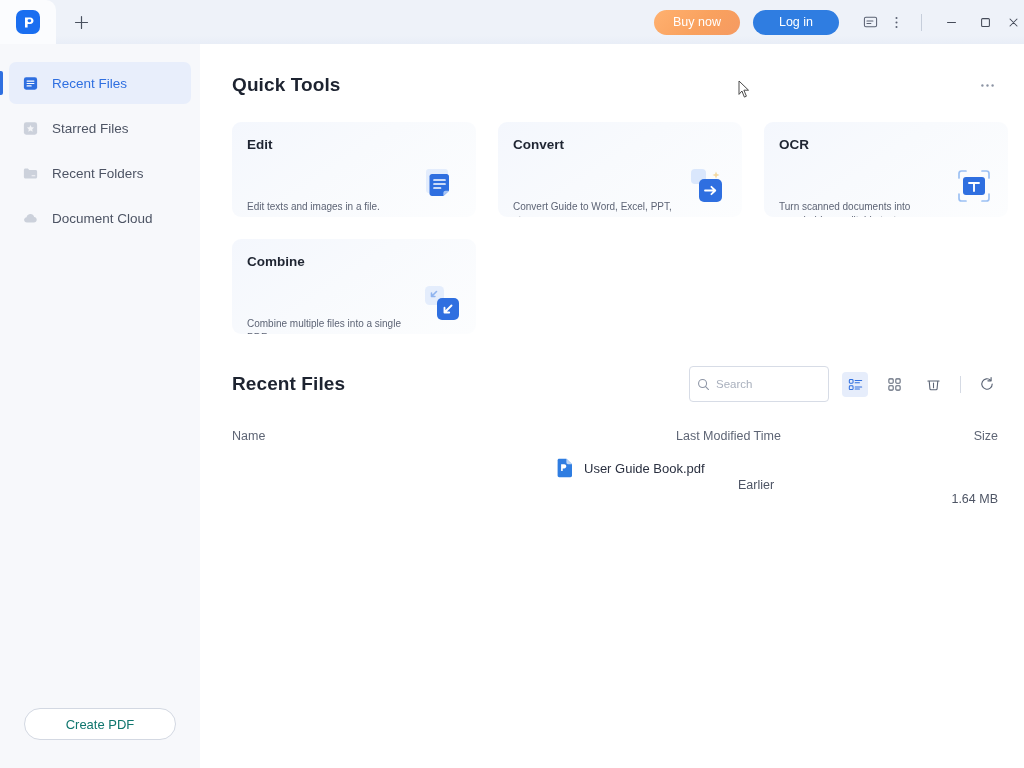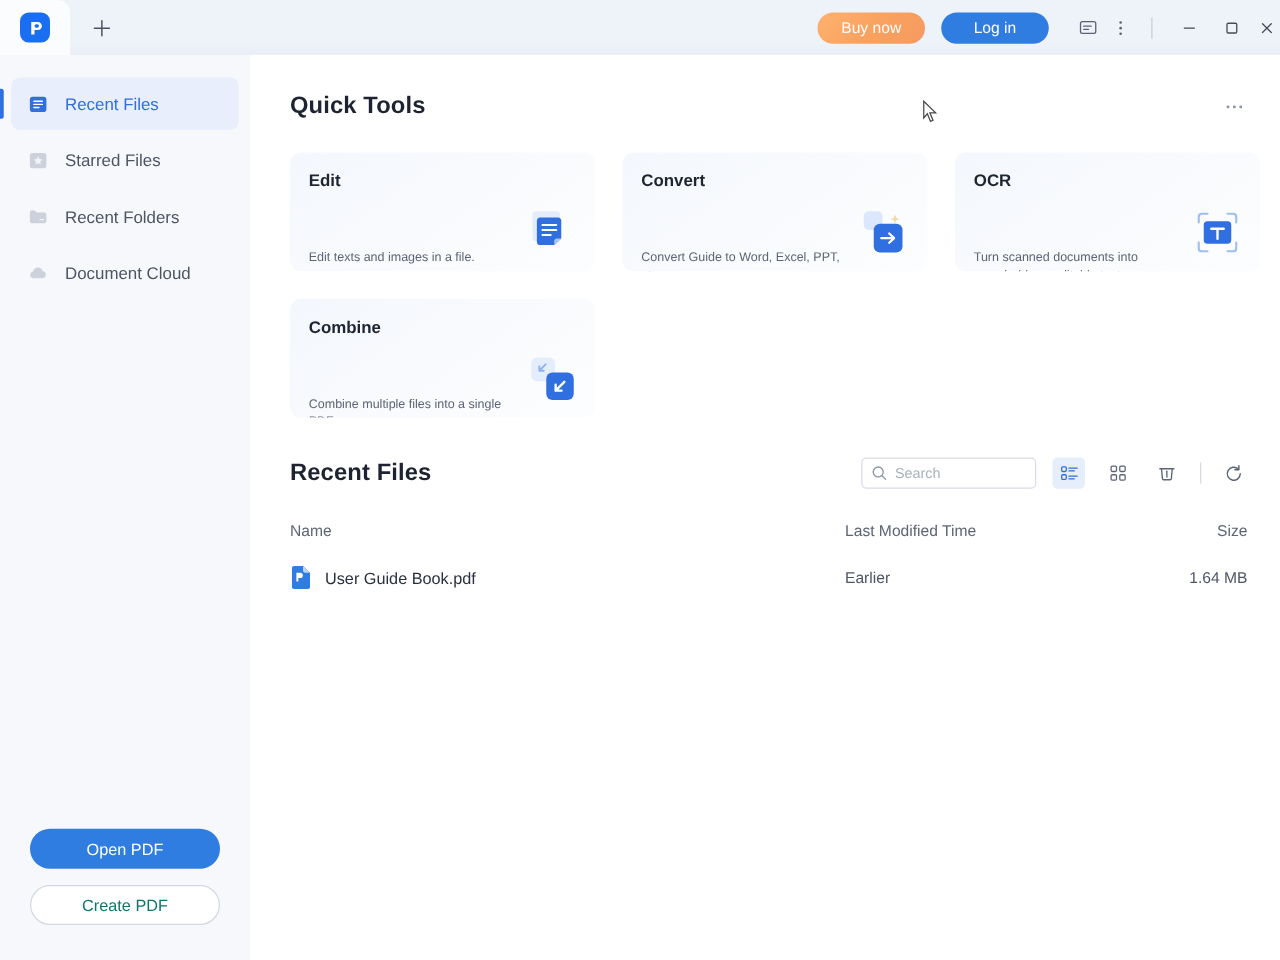--- a/index.html
+++ b/index.html
@@ -114,21 +114,21 @@
     padding: 15px 16px 0 15px; cursor: pointer; overflow: hidden;
   }
   .card-title { font-size: 13.5px; font-weight: bold; color: #1f2532; margin-bottom: 6px; }
   .card-desc { font-size: 10px; color: #5d6475; line-height: 1.37; width: 160px; margin-top: 48px; }
   .card-ico { position: absolute; right: 14px; bottom: 11px; width: 40px; height: 40px; }
 
   
   .recent-wrap { margin-top: 32px; }
   .recent-head { display: flex; align-items: center; }
   .search-box {
-    margin-left: auto; width: 140px; height: 25px;
+    margin-left: auto; width: 140px; height: 36px;
     border: 1px solid #d7dce6; border-radius: 4px; background: #fff;
     display: flex; align-items: center; padding: 0 7px;
   }
   .search-box svg { flex: none; color: #8d95a5; }
   .search-input {
     border: none; outline: none; margin-left: 6px; width: 100%;
     font-size: 11.5px; color: #333; font-family: "Liberation Sans", sans-serif;
     background: transparent;
   }
   .search-input::placeholder { color: #a9b0bd; }
@@ -142,22 +142,22 @@
 
   .table-head {
     display: flex; align-items: center; margin-top: 27px;
     font-size: 12.5px; color: #5e6575;
   }
   .col-name { width: 444px; }
   .col-time { width: 262px; }
   .col-size { flex: 1; text-align: right; padding-right: 2px; }
 
   .file-row {
-    display: flex; align-items: center; margin-top: 15px; height: 30px;
-    font-size: 13px; color: #2a3040; border-radius: 5px; cursor: pointer;
+    display: flex; align-items: flex-end; margin-top: 15px; height: 30px;
+    font-size: 13px; color: #2a3040; border-radius: 5px; cursor: pointer; flex-direction: column;
   }
   .file-name-cell { width: 444px; display: flex; align-items: center; }
   .file-ico { width: 18px; height: 20px; margin-right: 10px; flex: none; }
   .file-time { width: 262px; color: #4e5565; font-size: 12.5px; }
   .file-size { flex: 1; text-align: right; color: #4e5565; font-size: 12.5px; padding-right: 2px; }
 
   
   .cursor { position: absolute; left: 738px; top: 80px; pointer-events: none; }
 </style>
 </head>
@@ -258,21 +258,20 @@
         <span class="side-ico">
           <svg width="17" height="17" viewBox="0 0 18 18">
             <path d="M5.2 13.3h7.4c1.7 0 3-1.3 3-2.9 0-1.5-1.2-2.8-2.7-2.9-.4-1.9-2.1-3.2-4-3.2-2 0-3.7 1.4-4.05 3.3C3.3 7.9 2.2 9 2.2 10.4c0 1.6 1.3 2.9 3 2.9z" fill="#ccd1db"></path>
           </svg>
         </span>
         <span class="side-label">Document Cloud</span>
       </div>
     </div>
 
     <div class="side-actions">
-      <button class="btn-open">Open PDF</button>
       <button class="btn-create">Create PDF</button>
     </div>
   </div>
 
   <div class="main">
 
     <div class="section-head">
       <div class="section-title">Quick Tools</div>
       <div class="more-dots">
         <svg width="17" height="17" viewBox="0 0 18 18">

